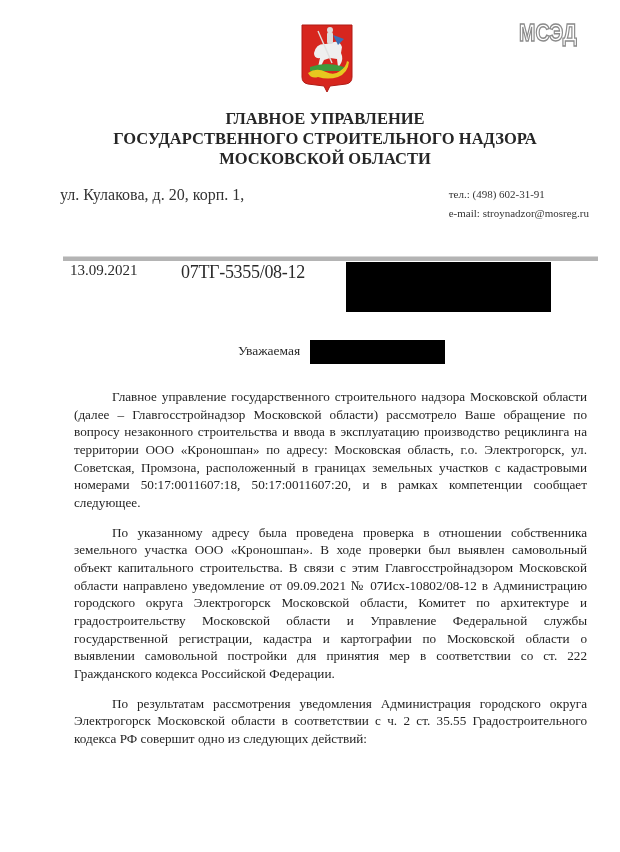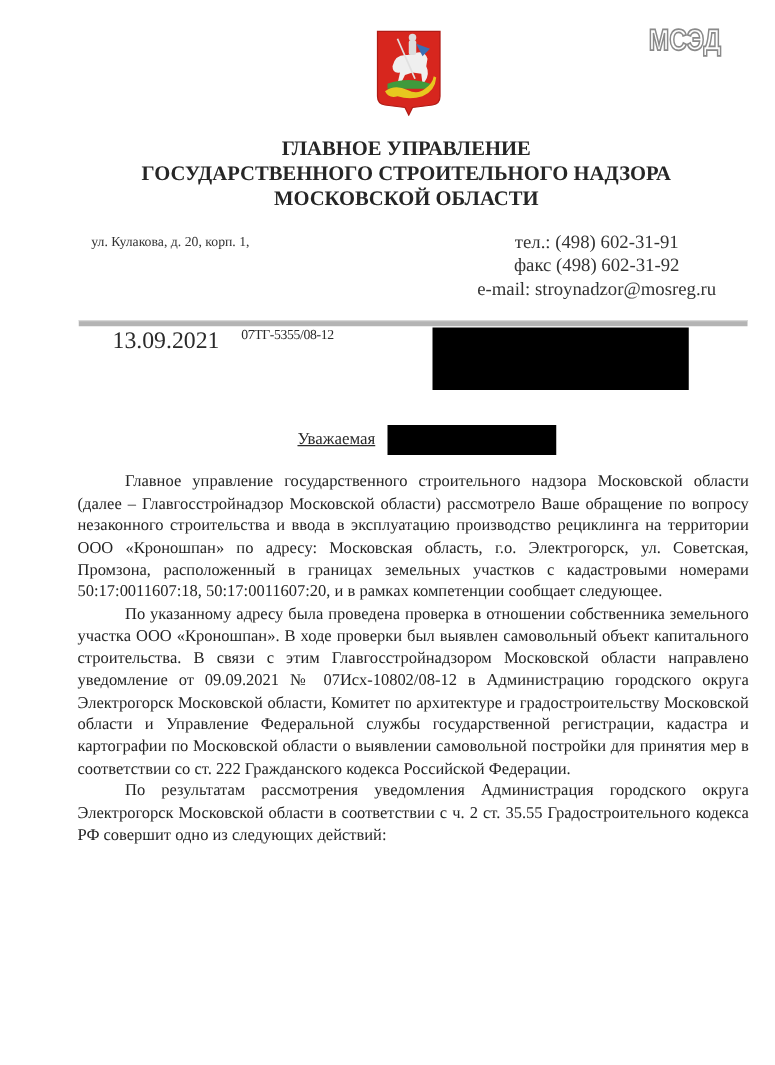--- a/index.html
+++ b/index.html
@@ -11,33 +11,33 @@
   .emblem { left: 300px; top: 23px; width: 54px; height: 70px; }
   .stamp {
     left: 519px; top: 19px; font-family: "Liberation Sans", "DejaVu Sans", sans-serif;
     font-weight: bold; font-size: 24px; letter-spacing: 0px; color: #ffffff;
     -webkit-text-stroke: 1.4px #8a8a8a; transform: scaleX(0.82); transform-origin: left top;
   }
   .heading {
     left: 0; width: 650px; top: 109px; text-align: center; font-weight: bold;
     font-size: 16.5px; line-height: 20px; color: #262626;
   }
-  .addr-left { left: 73px; top: 185px; font-size: 11px; line-height: 19px; color: #333; }
-  .addr-right { right: 47px; top: 185px; font-size: 15px; line-height: 19px; color: #333; text-align: center; }
+  .addr-left { left: 60px; top: 185px; font-size: 16px; line-height: 19px; color: #333; }
+  .addr-right { right: 31px; top: 185px; font-size: 11px; line-height: 19px; color: #333; text-align: left; }
   .rule { left: 63px; top: 256px; width: 535px; height: 4px; background: #b4b4b4; border-top: 1px solid #d8d8d8; }
-  .reg-date { left: 70px; top: 262px; font-size: 19px; color: #2a2a2a; margin-left: 20px; }
-  .reg-num { left: 193px; top: 262px; font-size: 11px; color: #2a2a2a; letter-spacing: -0.3px; }
+  .reg-date { left: 70px; top: 262px; font-size: 15px; color: #2a2a2a; }
+  .reg-num { left: 181px; top: 262px; font-size: 18px; color: #2a2a2a; letter-spacing: -0.3px; }
   .redact-1 { left: 346px; top: 262px; width: 205px; height: 50px; background: #000; }
-  .greeting { left: 238px; top: 343px; font-size: 13.5px; color: #2a2a2a; text-decoration: underline; }
+  .greeting { left: 238px; top: 343px; font-size: 13.5px; color: #2a2a2a; }
   .redact-2 { left: 310px; top: 340px; width: 135px; height: 24px; background: #000; }
   .body-text {
     left: 62px; top: 376px; width: 537px; font-size: 13.2px; line-height: 17.65px;
     text-align: justify; color: #242424;
   }
-  .body-text p { margin: 0; text-indent: 38px; }
+  .body-text p { margin: 12px; text-indent: 38px; }
   .body-text p.item { text-indent: 38px; }
   .soft { filter: blur(0.25px); }
 </style>
 </head>
 <body>
 
 <div class="abs emblem">
   <svg width="54" height="70" viewBox="0 0 54 70">
     <path d="M2 2 H52 V54 Q52 60 46 61 L30 63 L27 69 L24 63 L8 61 Q2 60 2 54 Z" fill="#d7261e" stroke="#b01b15" stroke-width="1"></path>
 
@@ -61,21 +61,20 @@
   <div>ГОСУДАРСТВЕННОГО СТРОИТЕЛЬНОГО НАДЗОРА</div>
   <div>МОСКОВСКОЙ ОБЛАСТИ</div>
 </div>
 
 <div class="abs addr-left soft">
   <div>ул. Кулакова, д. 20, корп. 1,</div>
 </div>
 
 <div class="abs addr-right soft">
   <div>тел.: (498) 602-31-91</div>
-  <div>факс (498) 602-31-92</div>
   <div>e-mail: stroynadzor@mosreg.ru</div>
 </div>
 
 <div class="abs rule"></div>
 
 <div class="abs reg-date soft">13.09.2021</div>
 <div class="abs reg-num soft">07ТГ-5355/08-12</div>
 <div class="abs redact-1"></div>
 
 <div class="abs greeting soft">Уважаемая</div>

